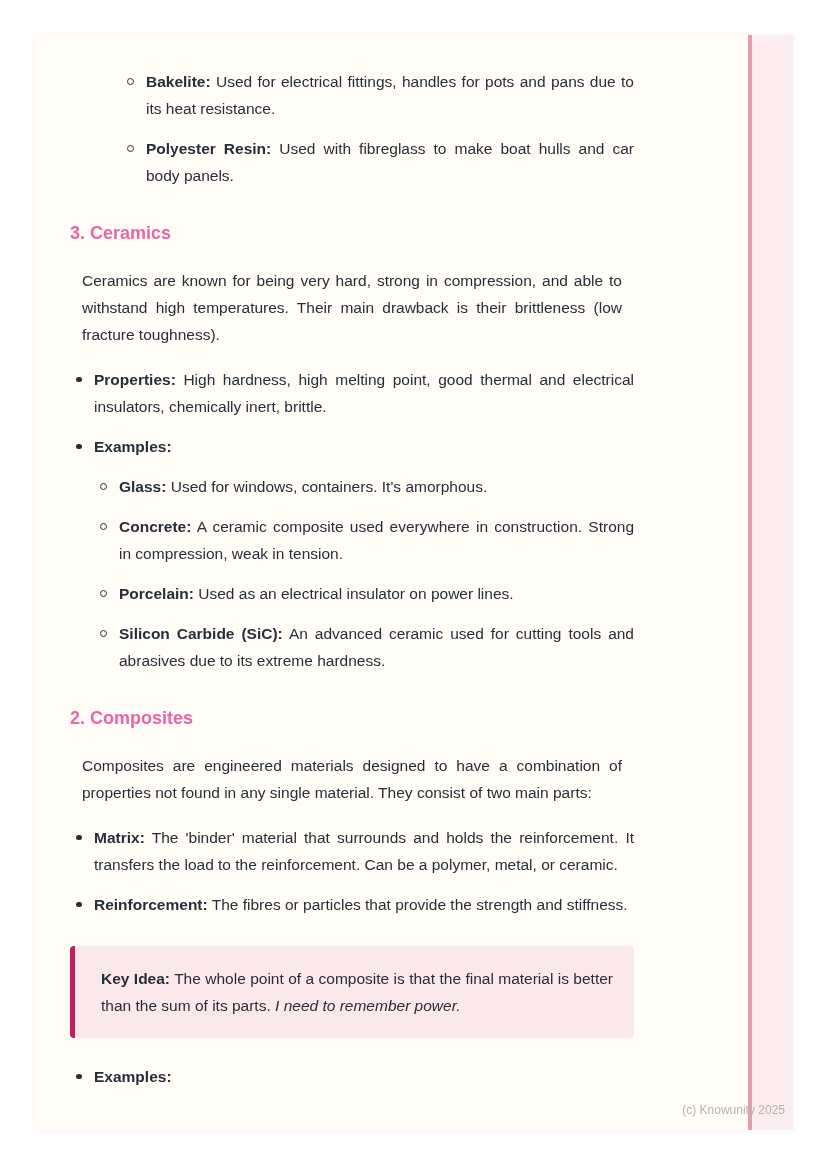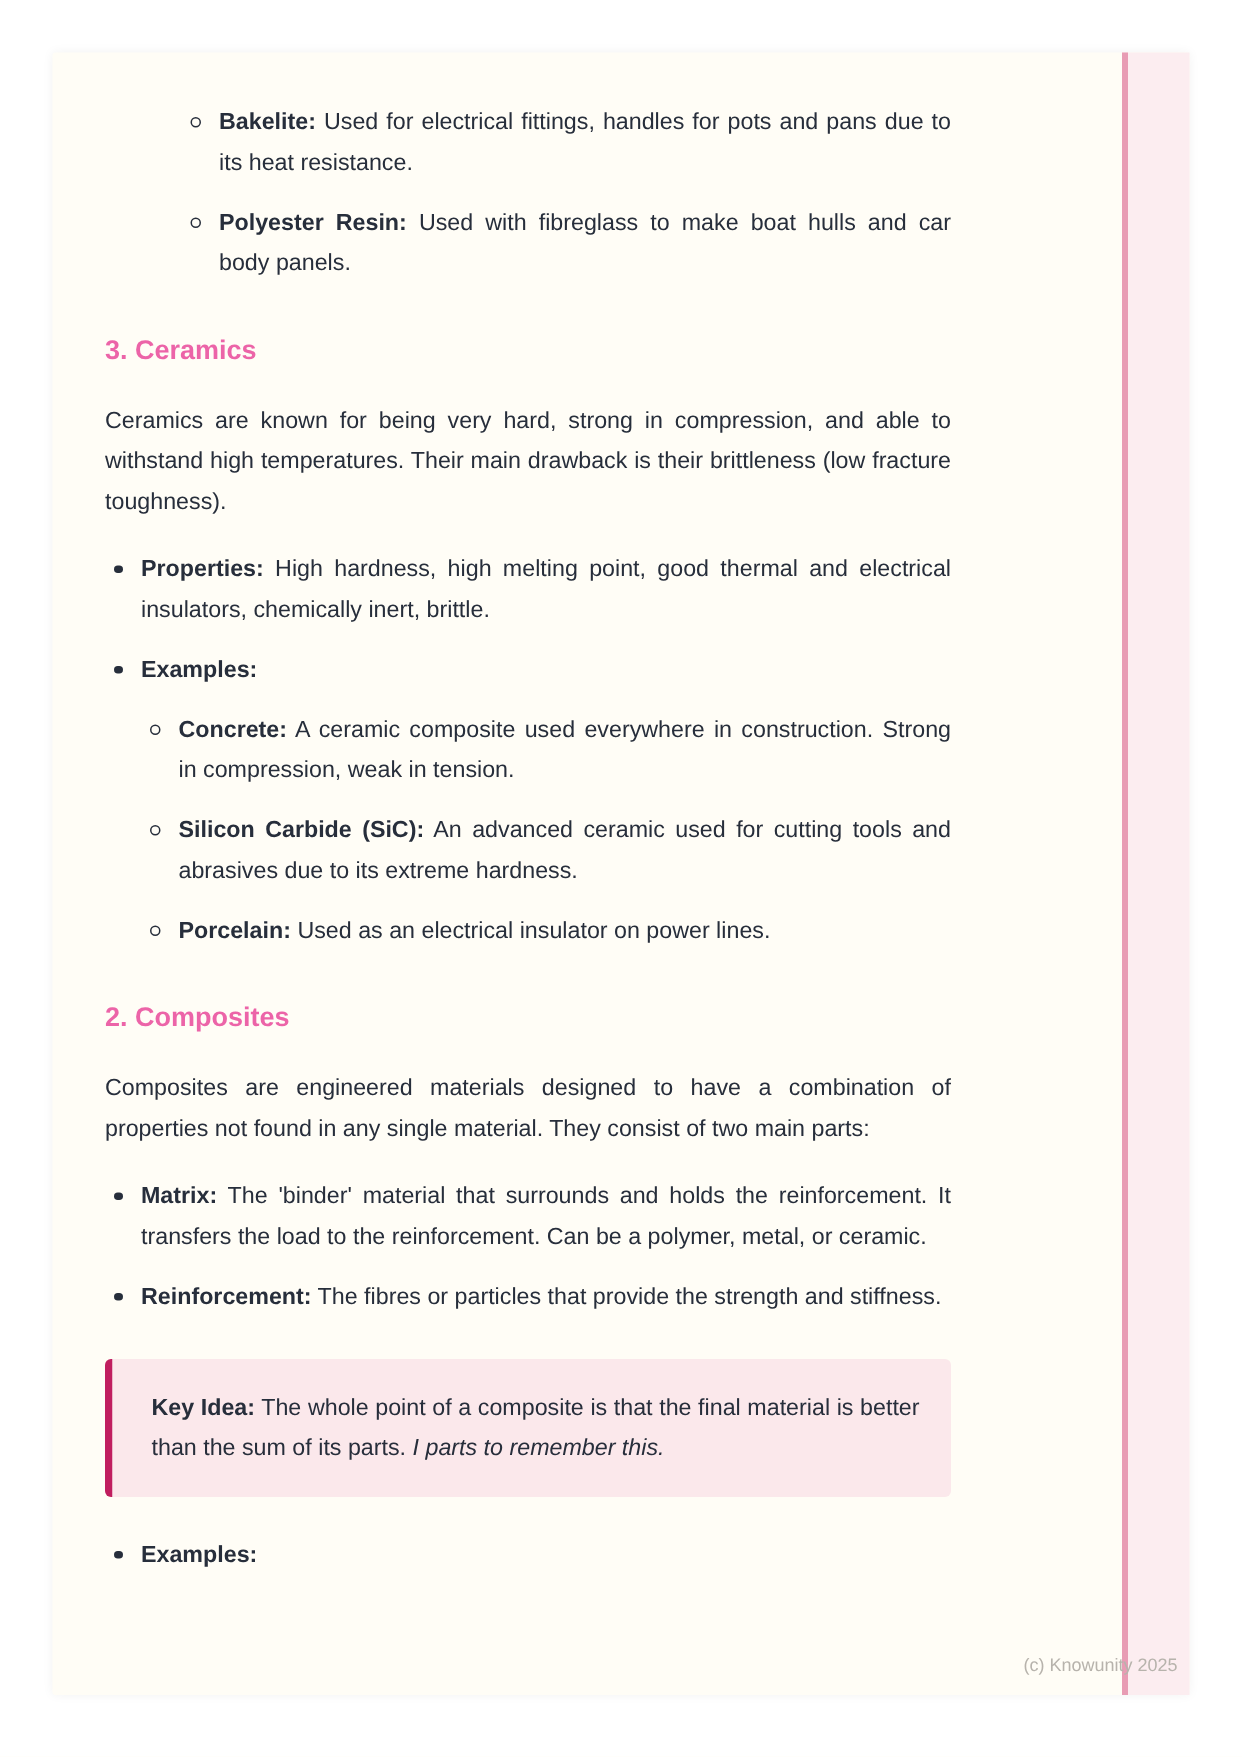--- a/index.html
+++ b/index.html
@@ -18,21 +18,21 @@
     position:absolute;top:0;right:0;width:45px;height:100%;
     background:var(--stripe-fill,#fcedf0);
     border-left:4px solid var(--stripe-line,#e89cb4);
     box-sizing:border-box;
   }
   .content{
     position:absolute;left:35px;top:0;width:564px;
     color:var(--text,#272e3b);
     font-size:15.5px;line-height:27px;
   }
-  .para{text-align:justify;margin:18px 0;}
+  .para{text-align:justify;margin:18px 12px;}
   h2{
     color:var(--heading-pink,#ec64a8);
     font-size:18px;line-height:26px;font-weight:700;
     margin:31px 0 21px;
   }
   ul{list-style:none;margin:0;padding:0;}
   li{position:relative;padding-left:24px;text-align:justify;margin-bottom:13px;margin-top:11px;}
   ul.sub{margin-top:13px;}
   ul.sub > li{padding-left:25px;}
   ul.deep{margin-left:51px;padding-top:9px;}
@@ -92,32 +92,37 @@
         <span class="m-disc"></span>
         <b>Properties:</b>
         <span>High hardness, high melting point, good thermal and electrical insulators, chemically inert, brittle.</span>
       </li>
       <li>
         <span class="m-disc"></span>
         <b>Examples:</b>
         <ul class="sub">
           <li>
             <span class="m-circle"></span>
+            <b>Glass:</b>
+            <span>Used for windows, containers. It's amorphous.</span>
+          </li>
+          <li>
+            <span class="m-circle"></span>
             <b>Concrete:</b>
             <span>A ceramic composite used everywhere in construction. Strong in compression, weak in tension.</span>
           </li>
           <li>
             <span class="m-circle"></span>
-            <b>Silicon Carbide (SiC):</b>
-            <span>An advanced ceramic used for cutting tools and abrasives due to its extreme hardness.</span>
+            <b>Porcelain:</b>
+            <span>Used as an electrical insulator on power lines.</span>
           </li>
           <li>
             <span class="m-circle"></span>
-            <b>Porcelain:</b>
-            <span>Used as an electrical insulator on power lines.</span>
+            <b>Silicon Carbide (SiC):</b>
+            <span>An advanced ceramic used for cutting tools and abrasives due to its extreme hardness.</span>
           </li>
         </ul>
       </li>
     </ul>
 
     <h2>2. Composites</h2>
 
     <p class="para">Composites are engineered materials designed to have a combination of properties not found in any single material. They consist of two main parts:</p>
 
     <ul>
@@ -129,21 +134,21 @@
       <li>
         <span class="m-disc"></span>
         <b>Reinforcement:</b>
         <span>The fibres or particles that provide the strength and stiffness.</span>
       </li>
     </ul>
 
     <div class="callout">
       <p>
         <b>Key Idea:</b>
-        <span>The whole point of a composite is that the final material is better than the sum of its parts. </span><i>I parts to remember this.</i>
+        <span>The whole point of a composite is that the final material is better than the sum of its parts. </span><i>I need to remember power.</i>
       </p>
     </div>
 
     <ul>
       <li>
         <span class="m-disc"></span>
         <b>Examples:</b>
       </li>
     </ul>
 

